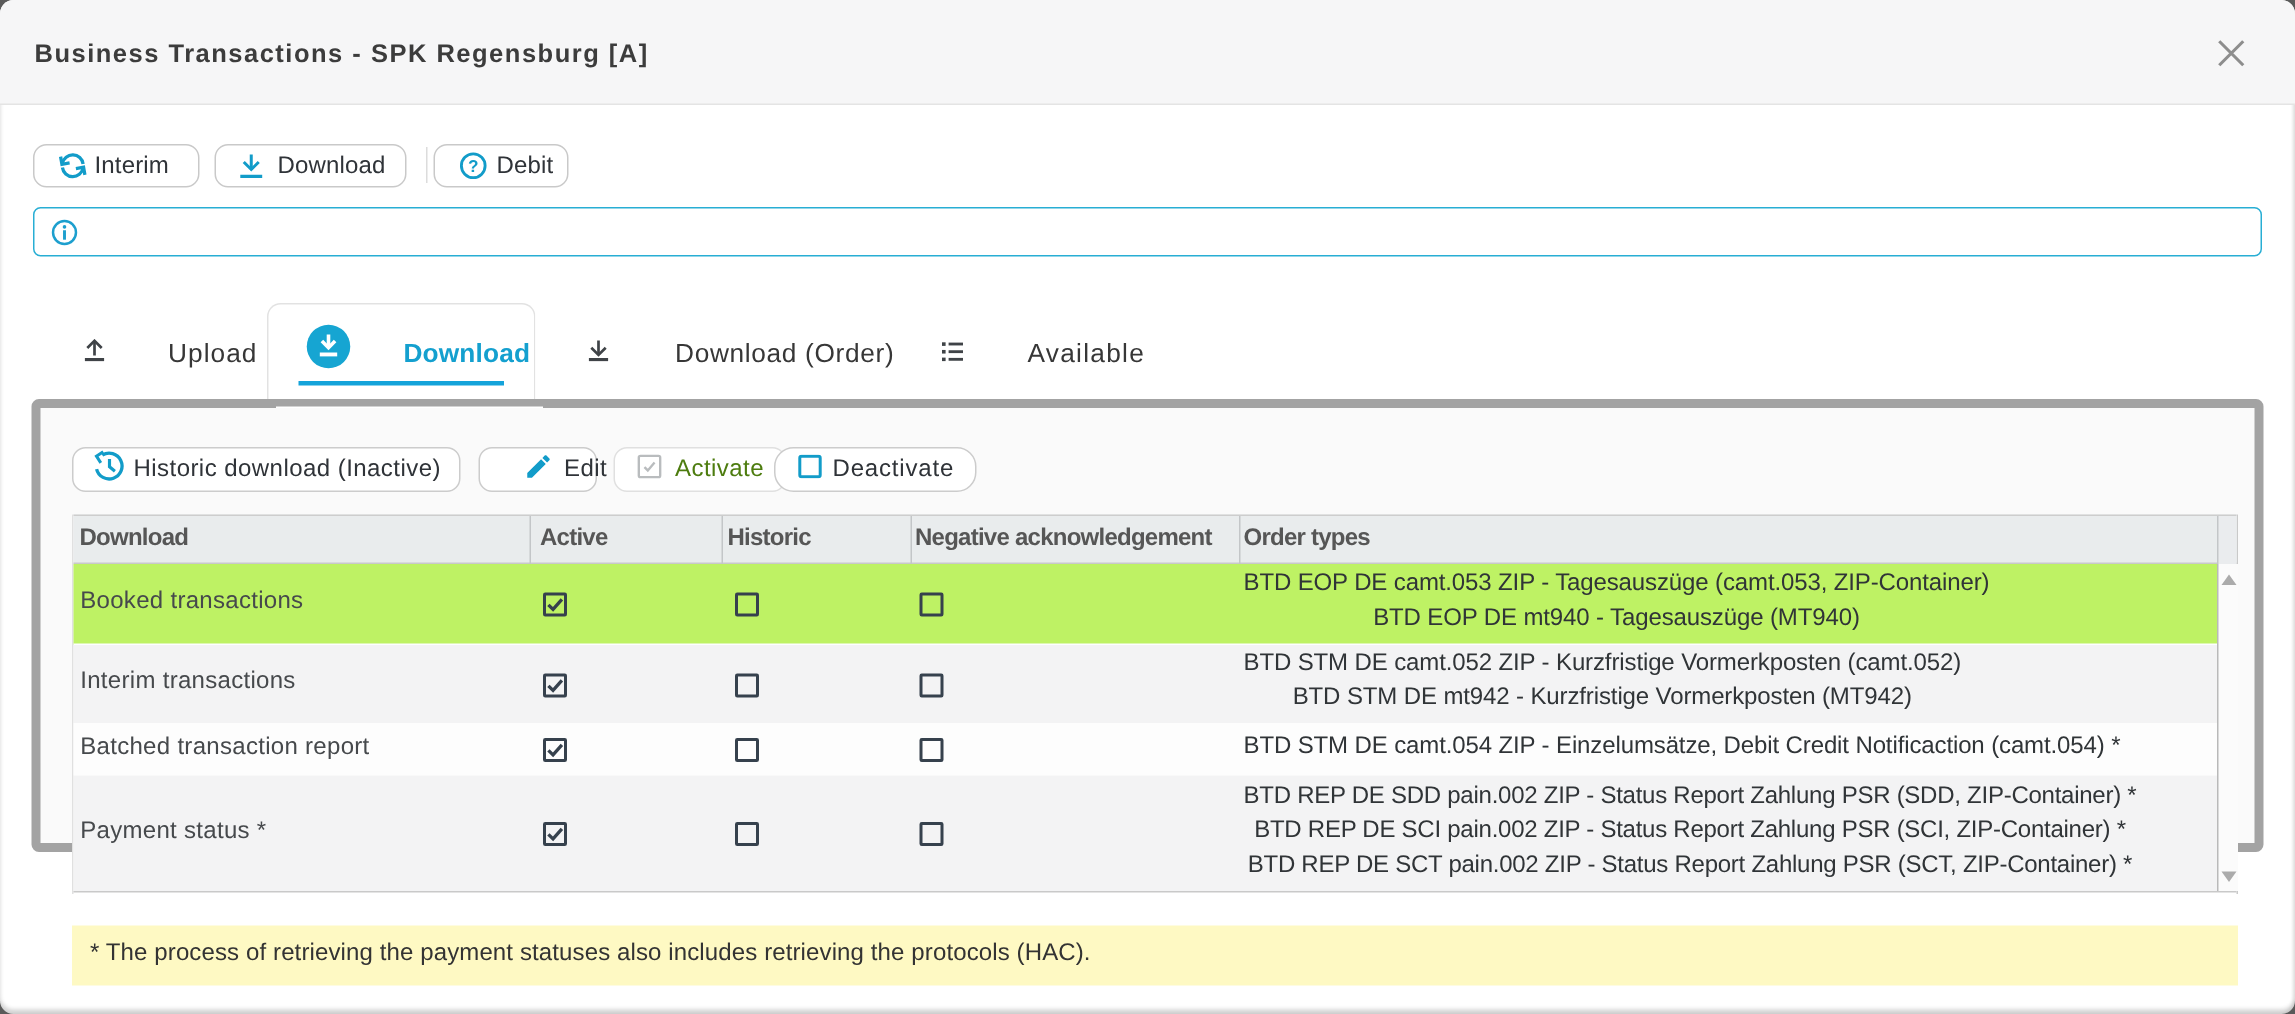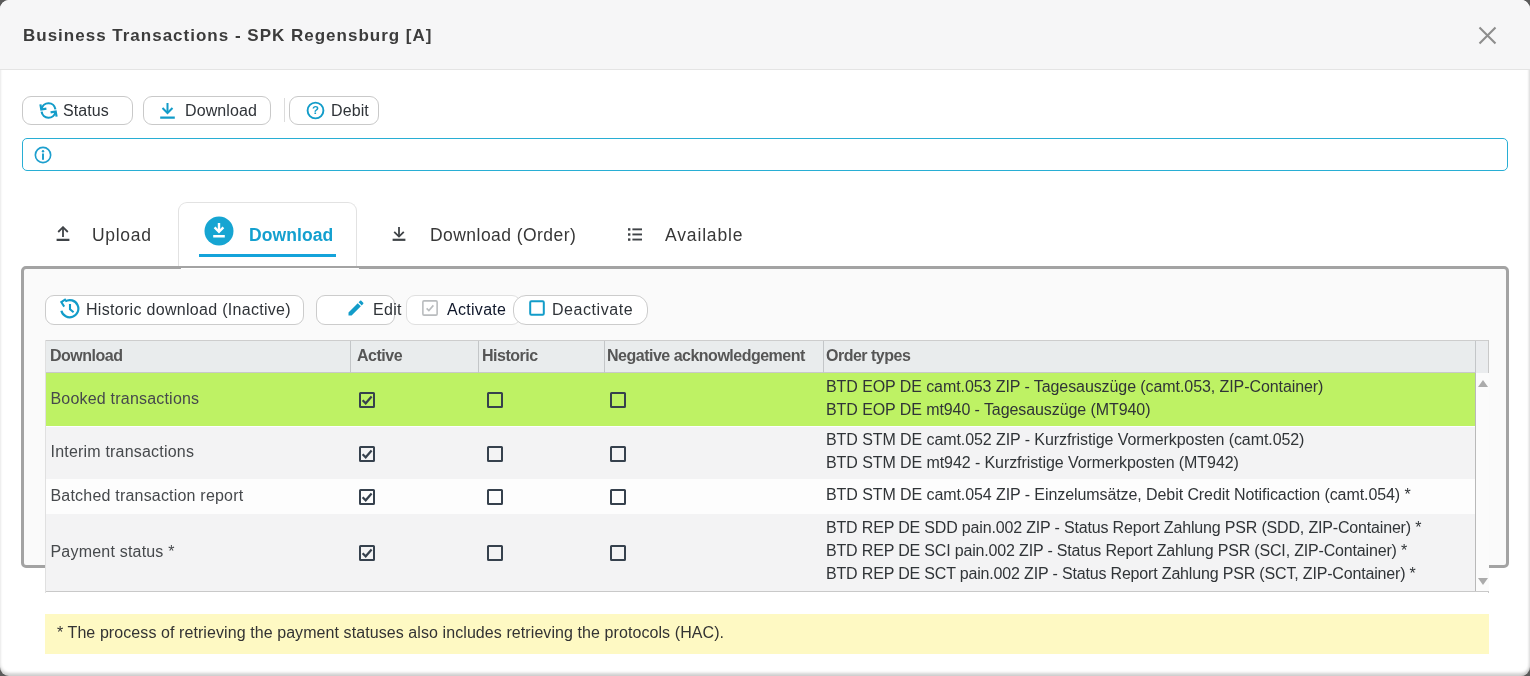--- a/index.html
+++ b/index.html
@@ -34,34 +34,34 @@
 }
 .infobar .txt { position:absolute; left:42px; top:7px; font-size:16px; letter-spacing:0.2px; color:#333; }
 
 .tabs { position:absolute; left:0; top:202px; height:64px; width:1530px; }
 .tabbox {
   position:absolute; left:178px; top:0px; width:179px; height:65px;
   border:1px solid #e2e2e2; border-bottom:none; border-radius:9px 9px 0 0;
   background:#fff;
 }
 .tabunder { position:absolute; left:199px; top:52px; width:137px; height:3px; background:#14a3da; }
-.tablabel { position:absolute; font-size:17.5px; color:#373737; top:23px; line-height:20px; }
+.tablabel { position:absolute; font-size:17.5px; color:#373737; top:23px; line-height:20px;margin-left:20px; }
 .tabicon { position:absolute; }
 
 .panel {
   position:absolute; left:21px; top:266px; width:1488px; height:302px;
-  border:3px solid #a3a3a3; border-radius:5px; background:#fafafa;
+  border:6px solid #a3a3a3; border-radius:5px; background:#fafafa;text-align:center;
 }
 .paneltopmask { position:absolute; left:157px; top:-1px; width:178px; height:1px; background:#fff; }
 .btn2 {
   position:absolute; top:26px; height:30px; background:#fff; border:1px solid #cccccc;
   border-radius:9px; display:flex; align-items:center; color:#2f3338;
   font-size:16px; letter-spacing:0.3px;
 }
-.btn2.disabled { border-color:#e0e0e0; color:#0f172a; }
+.btn2.disabled { border-color:#e0e0e0; color:#4d7c0f; }
 
 .table { position:absolute; left:21px; top:71px; width:1444px; height:253px; background:#fff;
   border-left:1px solid #e0e0e0; border-right:1px solid #c9c9c9; }
 .thead { position:absolute; left:0; top:0; width:1442px; height:33px; background:#e9eced;
   border-top:1px solid #cdcdcd; border-bottom:1px solid #c9c9c9; }
 .thead .htxt { position:absolute; top:6px; font-size:16px; font-weight:bold; color:#565656; letter-spacing:-0.5px;}
 .thead .vsep { position:absolute; top:0; width:1px; height:32px; background:#c3c6c8; }
 .row { position:absolute; left:0; width:1429px; }
 .r1 { top:33px; height:54px; background:#bef264; border-bottom:1px solid #fdfeff; }
 .r2 { top:87px; height:52px; background:#f3f3f4; }
@@ -95,21 +95,21 @@
 
   <div class="btn" style="left:22px; width:111px;">
     <span class="ic" style="margin-left:16px;">
       <svg width="19" height="19" viewBox="0 0 19 19" fill="none" stroke="#129cc9" stroke-width="2.2">
         <path d="M2.6 7.9 A7 7 0 0 1 16.4 8.3"></path>
         <path d="M16.4 11.1 A7 7 0 0 1 2.6 10.7"></path>
         <path d="M7.4 7.6 L2.3 8.5 L1.4 3.4" fill="none"></path>
         <path d="M11.6 11.4 L16.7 10.5 L17.6 15.6" fill="none"></path>
       </svg>
     </span>
-    <span style="margin-left:5px;">Status</span>
+    <span style="margin-left:5px;">Interim</span>
   </div>
   <div class="btn" style="left:143px; width:128px;">
     <span class="ic" style="margin-left:15px;">
       <svg width="17" height="17" viewBox="0 0 17 17" fill="none" stroke="#129cc9" stroke-width="2">
         <path d="M8.5 1 L8.5 10.5"></path>
           <path d="M3.5 6 L8.5 11 L13.5 6"></path>
           <path d="M1.2 15.6 L15.8 15.6" stroke-width="2.2"></path>
       </svg>
     </span>
     <span style="margin-left:9px;">Download</span>

